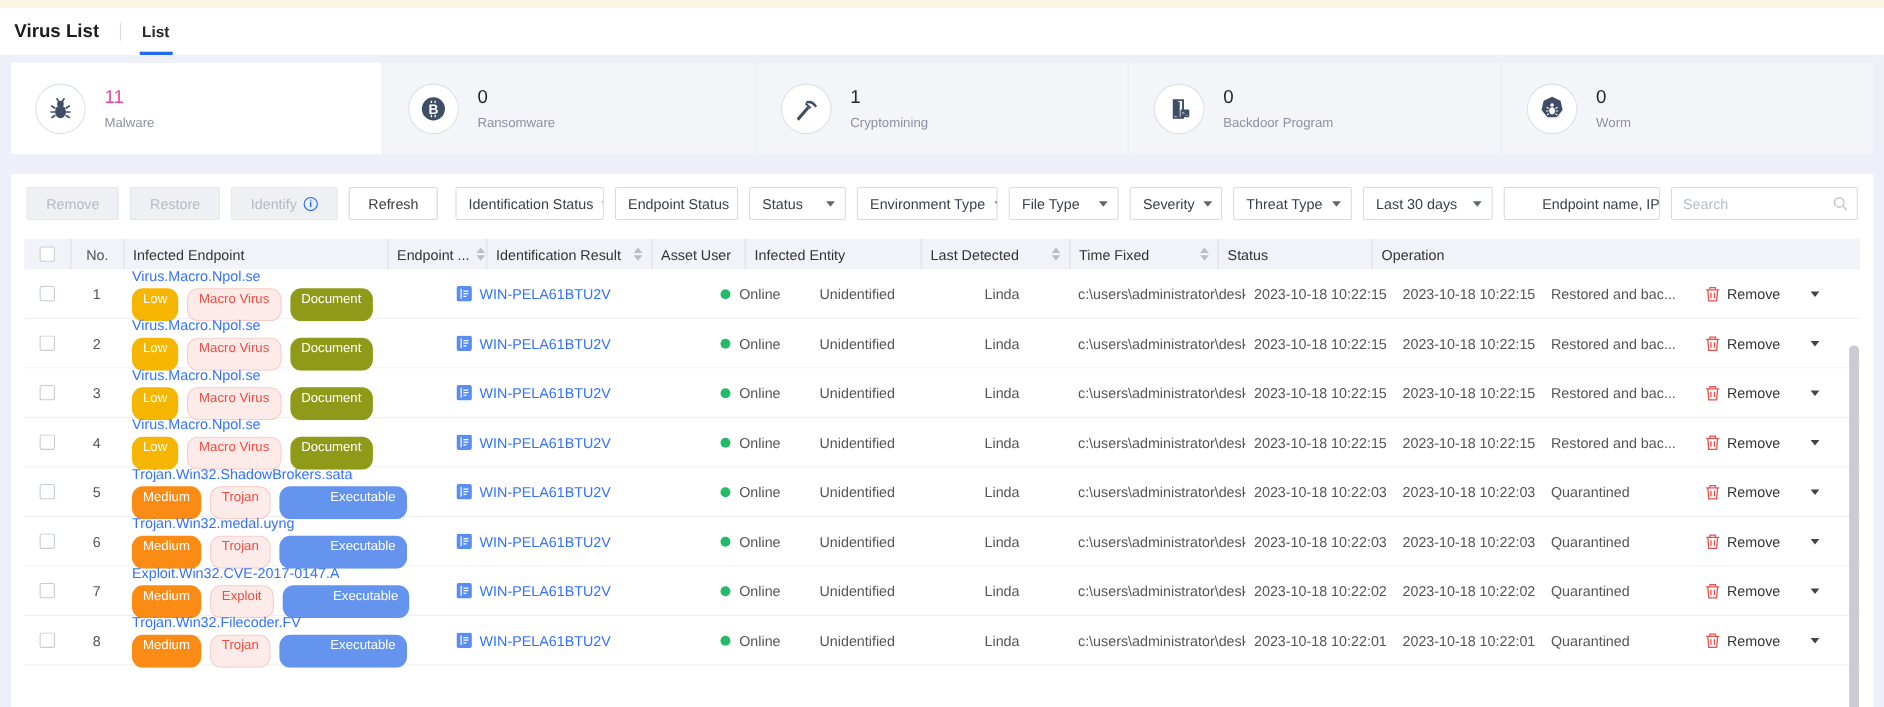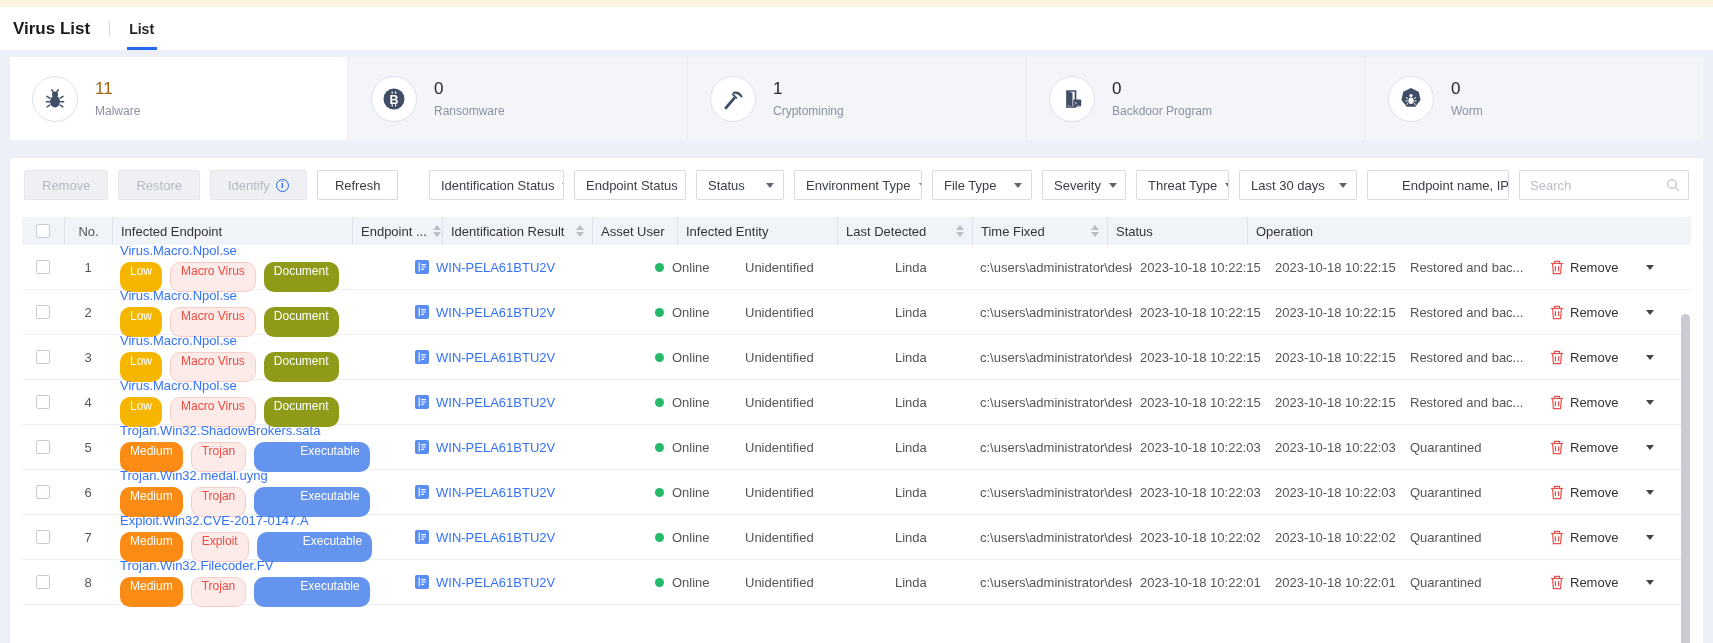--- a/index.html
+++ b/index.html
@@ -15,21 +15,21 @@
   .host-tab::after { content:""; position:absolute; bottom:0; left:50%; transform:translateX(-50%); width:30px; height:3px; background:#2468f2; }
 
   .content { padding:0 10px; }
 
   
   .stats-row { display:flex; gap:2px; margin-top:7px; height:83px; }
   .stat-card { flex:1; background:#f3f5f9; display:flex; align-items:center; padding-left:22px; gap:17px; cursor:pointer; }
   .stat-card.active { background:#ffffff; }
   .stat-icon { width:46px; height:46px; border-radius:50%; background:#fff; border:1px solid #dbe1ec; display:flex; align-items:center; justify-content:center; flex:0 0 46px; }
   .stat-value { font-size:17px; color:#262626; }
-  .stat-card.active .stat-value { color:#a16207; }
+  .stat-card.active .stat-value { color:#ec4899; }
   .stat-label { font-size:12px; color:#8a91a0; margin-top:5px; }
 
   
   .panel { background:#fff; height:503px; position:relative; }
   .toggle-row { padding:20px 0 0 18px; font-size:0; }
   .seg-btn { display:inline-block; width:85px; height:30px; line-height:28px; text-align:center; font-size:13px; cursor:pointer; }
   .seg-btn.inactive { background:#fff; border:1px solid #d9d9d9; color:#3c3c3c; }
   .seg-btn.active { background:#2272f2; border:1px solid #2272f2; color:#fff; }
   .panel-divider { height:1px; background:#ececf0; margin-top:17px; }
 
@@ -233,21 +233,21 @@
             <span class="caret-down"></span>
           </div>
           <div class="filter" style="width: 100px;">
             <span>File Type</span>
             <span class="caret-down"></span>
           </div>
           <div class="filter" style="width: 84px;">
             <span>Severity</span>
             <span class="caret-down"></span>
           </div>
-          <div class="filter" style="width: 93px;">
+          <div class="filter" style="width: 108px;">
             <span>Threat Type</span>
             <span class="caret-down"></span>
           </div>
           <div class="filter" style="width: 118px;">
             <span>Last 30 days</span>
             <span class="caret-down"></span>
           </div>
           <div class="filter" style="width: 142px; padding-left: 34px;">
             <span>Endpoint name, IP, owner</span>
             <span class="caret-down"></span>

